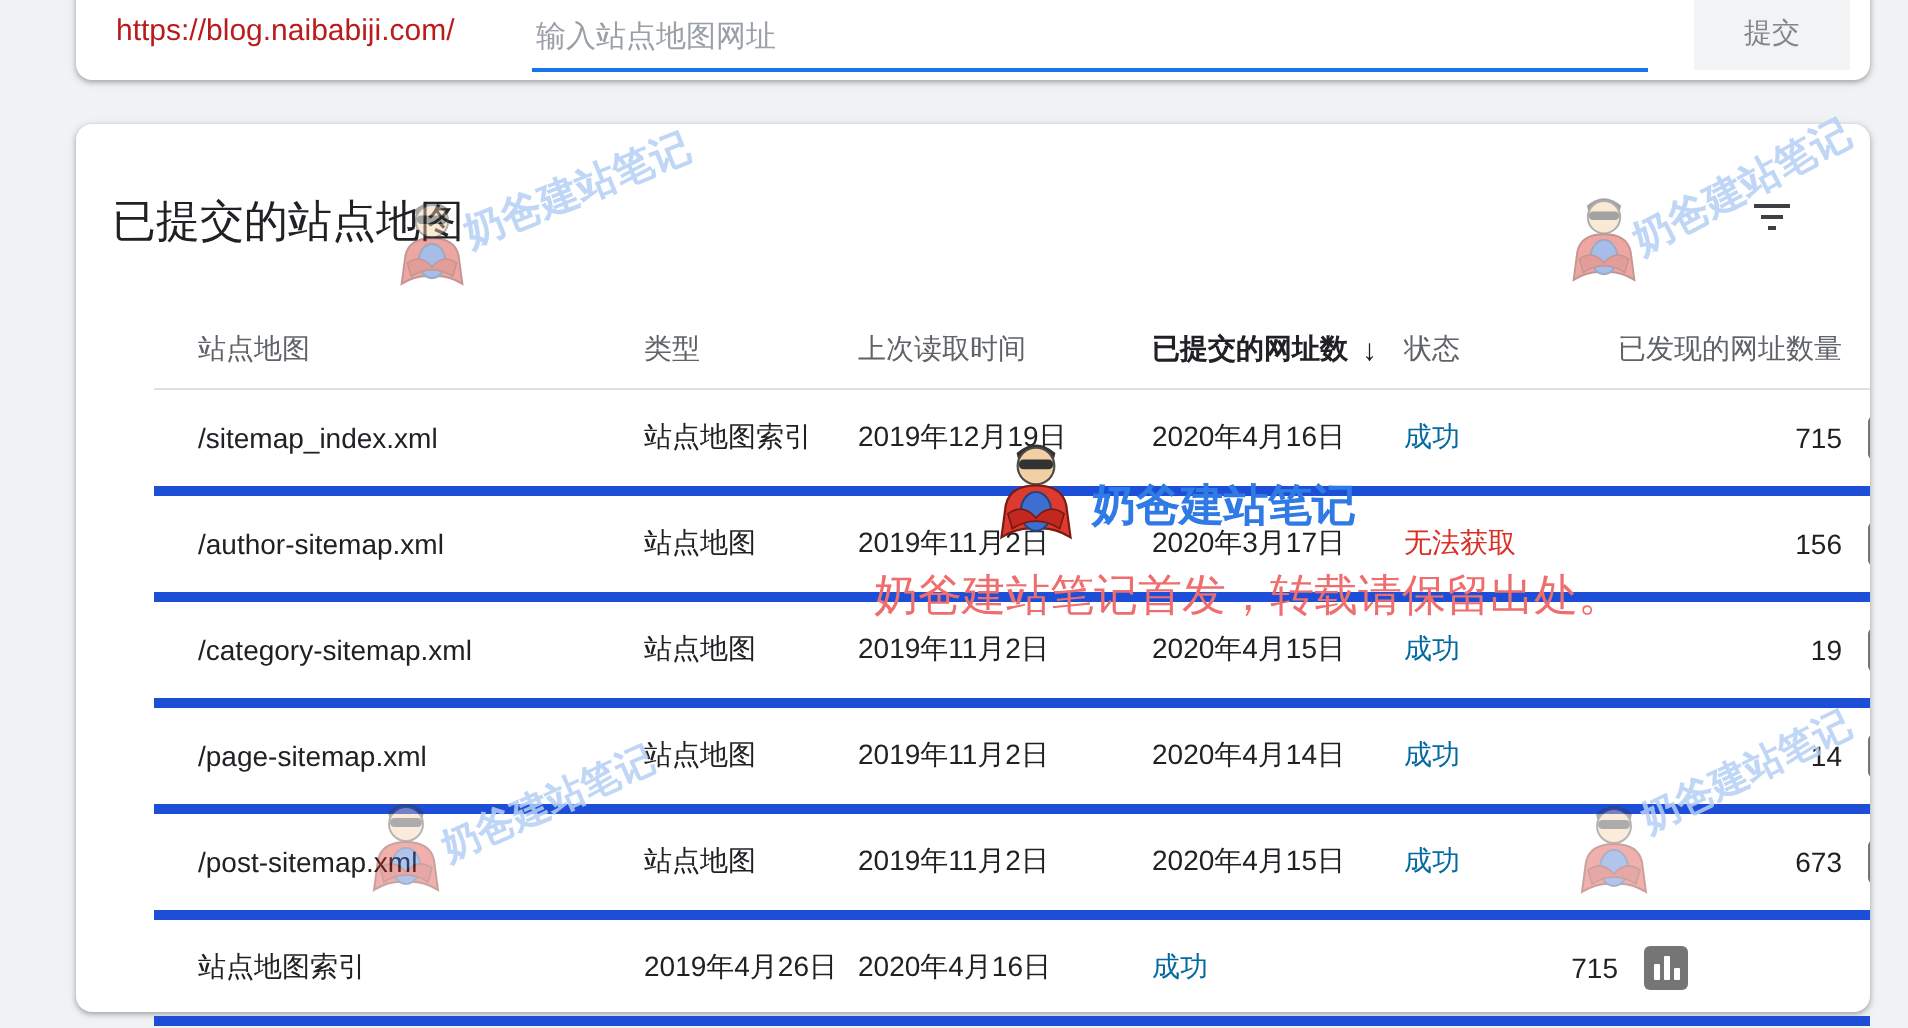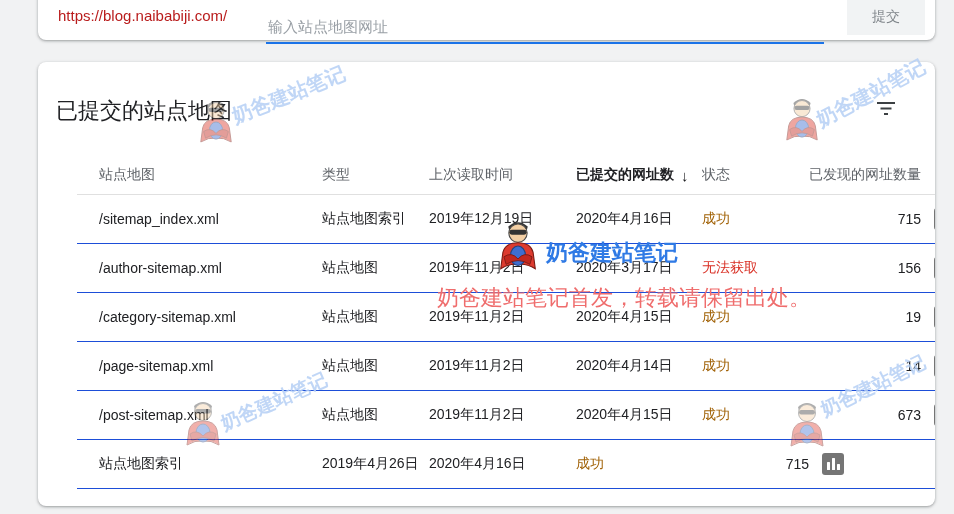--- a/index.html
+++ b/index.html
@@ -4,42 +4,42 @@
 <style>
   html,body{margin:0;padding:0;background:#f1f2f3;font-family:"Liberation Sans","DejaVu Sans",sans-serif;}
   .stage{position:relative;width:954px;height:514px;overflow:hidden;background:#f1f2f3;color:#202124;}
 
   
   .url-card{position:absolute;left:38px;top:-20px;width:897px;height:60px;background:#fff;
     border-radius:8px;box-shadow:0 1px 2px rgba(60,64,67,.3),0 1px 3px 1px rgba(60,64,67,.15);}
   .url-prefix{position:absolute;left:20px;top:27px;font-size:15px;color:#b91c1c;white-space:nowrap;}
   .url-input{position:absolute;left:228px;top:23px;width:554px;height:29px;border:none;outline:none;
     border-bottom:2px solid #1a73e8;font-size:15px;color:#202124;background:transparent;
-    font-family:"Liberation Sans","DejaVu Sans",sans-serif;margin-top:8px;}
+    font-family:"Liberation Sans","DejaVu Sans",sans-serif;}
   .url-input::placeholder{color:#9aa0a6;}
   .submit-btn{position:absolute;right:10px;top:19px;width:78px;height:36px;background:#f1f3f4;border:none;
     border-radius:0;color:#80868b;font-size:14px;cursor:default;font-family:inherit;}
 
   
   .main-card{position:absolute;left:38px;top:62px;width:897px;height:444px;background:#fff;
     border-radius:8px;box-shadow:0 1px 2px rgba(60,64,67,.3),0 1px 3px 1px rgba(60,64,67,.15);}
   .card-header{display:flex;justify-content:space-between;align-items:flex-start;padding:34px 22px 0 18px;}
   .card-title{font-size:22px;font-weight:400;color:#202124;margin:0;line-height:30px;}
   .filter-btn{background:none;border:none;padding:6px;margin-right:12px;cursor:pointer;}
 
   .table{margin-top:30px;margin-left:39px;}
   .thead,.trow{display:grid;grid-template-columns:223px 107px 147px 126px 107px 112px 1fr;
     padding-left:22px;align-items:center;}
   .thead{height:38px;border-bottom:1px solid #e0e0e0;font-size:14px;color:#5f6368;}
   .thead .sorted{color:#202124;font-weight:700;display:flex;align-items:center;gap:7px;}
   .sort-arrow{font-size:15px;color:#202124;font-weight:400;}
-  .trow{height:48px;border-bottom:1px solid #1d4ed8;font-size:14px;color:#202124;}
+  .trow{height:48px;border-bottom:5px solid #1d4ed8;font-size:14px;color:#202124;}
   .cell{white-space:nowrap;overflow:hidden;}
   .c-count{text-align:right;}
-  .status.success{color:#a16207;}
+  .status.success{color:#0369a1;}
   .status.error{color:#d93025;}
   .c-icon{padding-left:13px;}
   .chart-btn{width:22px;height:22px;border:none;border-radius:3px;background:#757575;padding:0;
     display:flex;align-items:flex-end;justify-content:center;gap:2px;cursor:pointer;}
   .chart-btn i{display:block;width:3px;background:#fff;border-radius:0.5px;}
   .b1{height:8px;margin-bottom:5px;}
   .b2{height:12px;margin-bottom:5px;}
   .b3{height:6px;margin-bottom:5px;}
 
   

